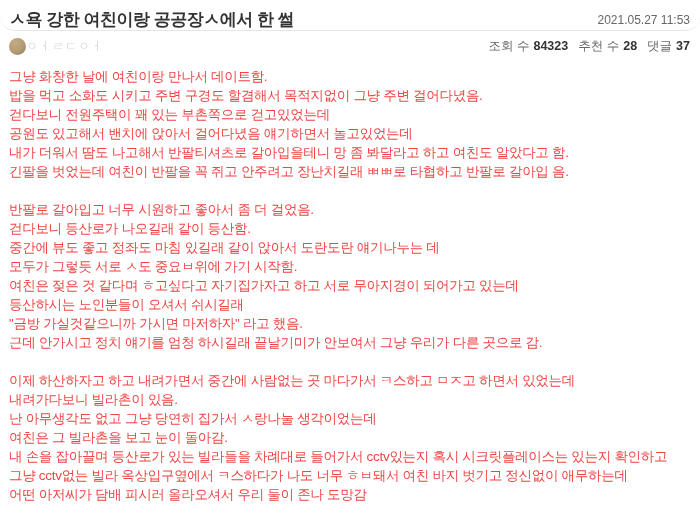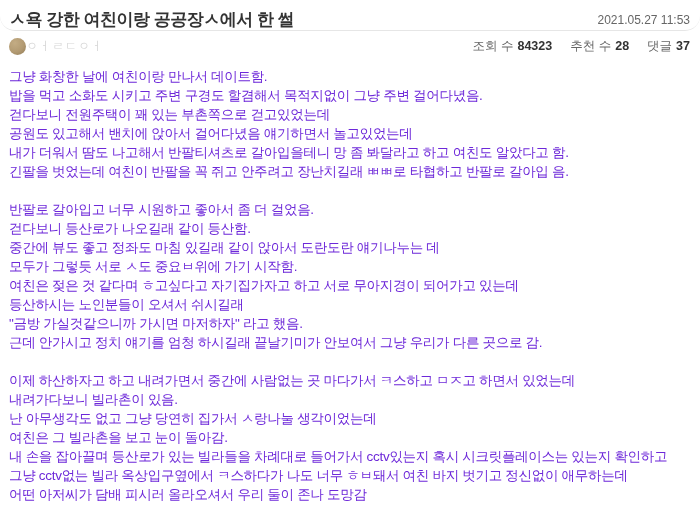--- a/index.html
+++ b/index.html
@@ -28,28 +28,28 @@
     display:flex;align-items:center;justify-content:space-between;
     height:31px;padding:0 10px 0 9px;
   }
   .author{display:flex;align-items:center;cursor:pointer;}
   .avatar{
     width:17px;height:17px;border-radius:50%;
     background:radial-gradient(circle at 35% 30%, #c3ac84 0%, #b29a72 55%, #8f7a55 100%);
     flex:0 0 auto;
   }
   .author-name{font-size:12px;color:#d6d6d6;letter-spacing:1px;white-space:nowrap;}
-  .stats{display:flex;align-items:center;gap:18px;justify-content:flex-end;}
+  .stats{display:flex;align-items:center;gap:10px;justify-content:flex-end;}
   .stat{font-size:12.5px;color:#666;white-space:nowrap;}
   .stat b{color:#333;font-weight:bold;margin-left:4px;}
 
   
   .post-body{padding:5px 10px 0 9px;}
   .line{
-    font-size:13.5px;line-height:19px;color:#6d28d9;
+    font-size:13.5px;line-height:19px;color:#ef4444;
     letter-spacing:-0.3px;white-space:nowrap;
   }
   .paragraph + .paragraph{margin-top:19px;}
 </style>
 </head>
 <body>
 
 <div class="page">
 
   <div class="header">

